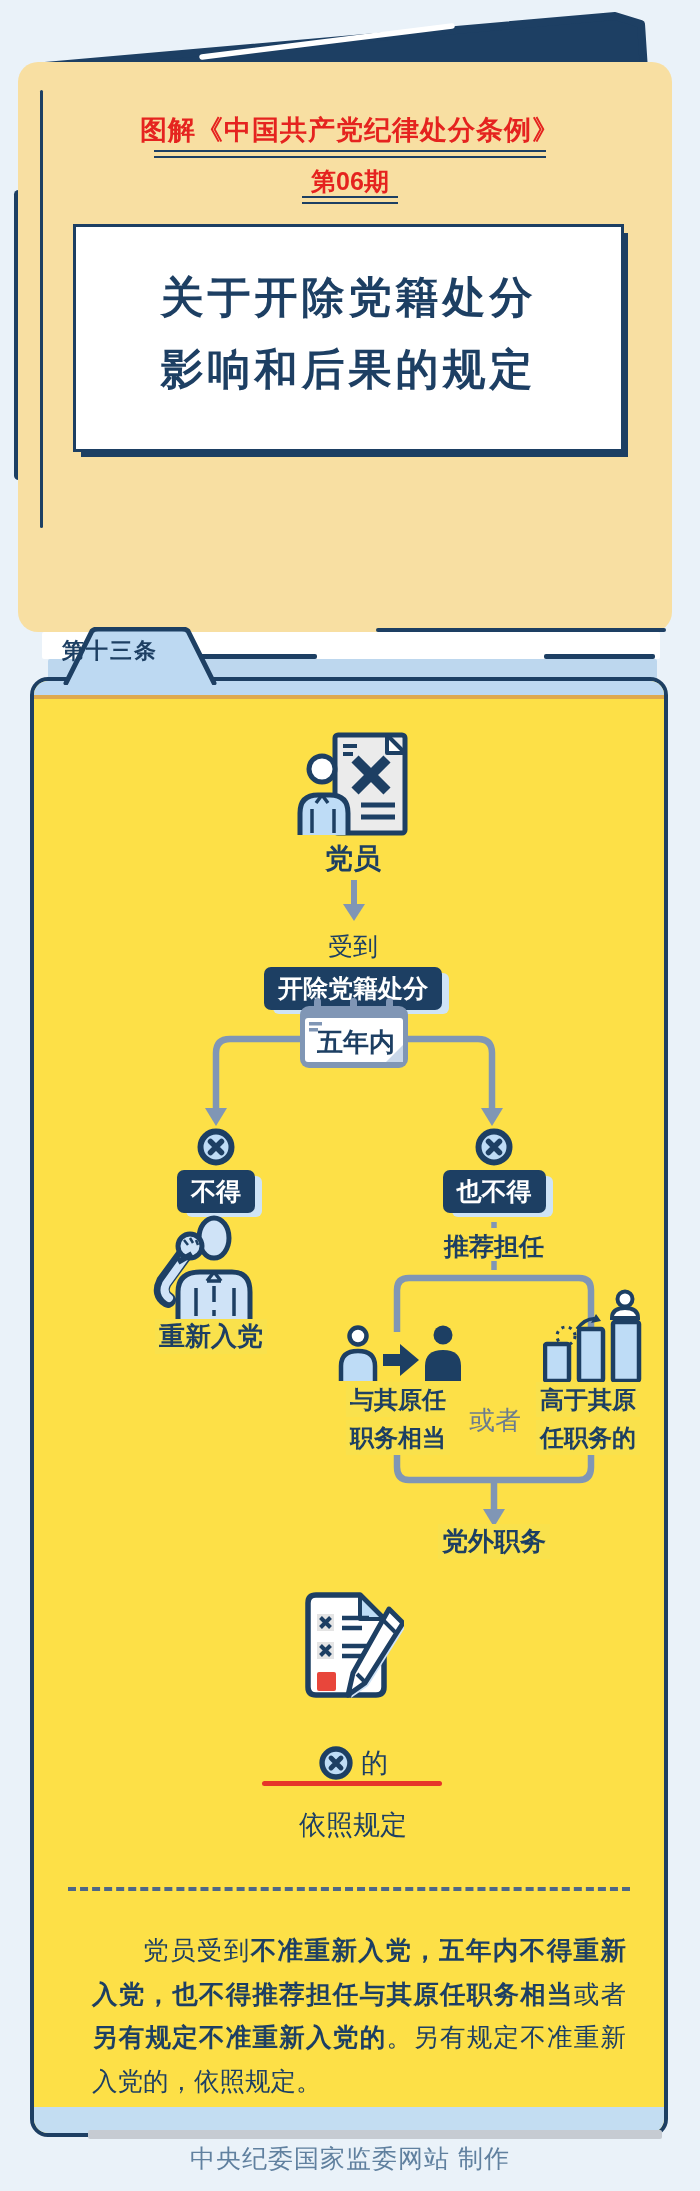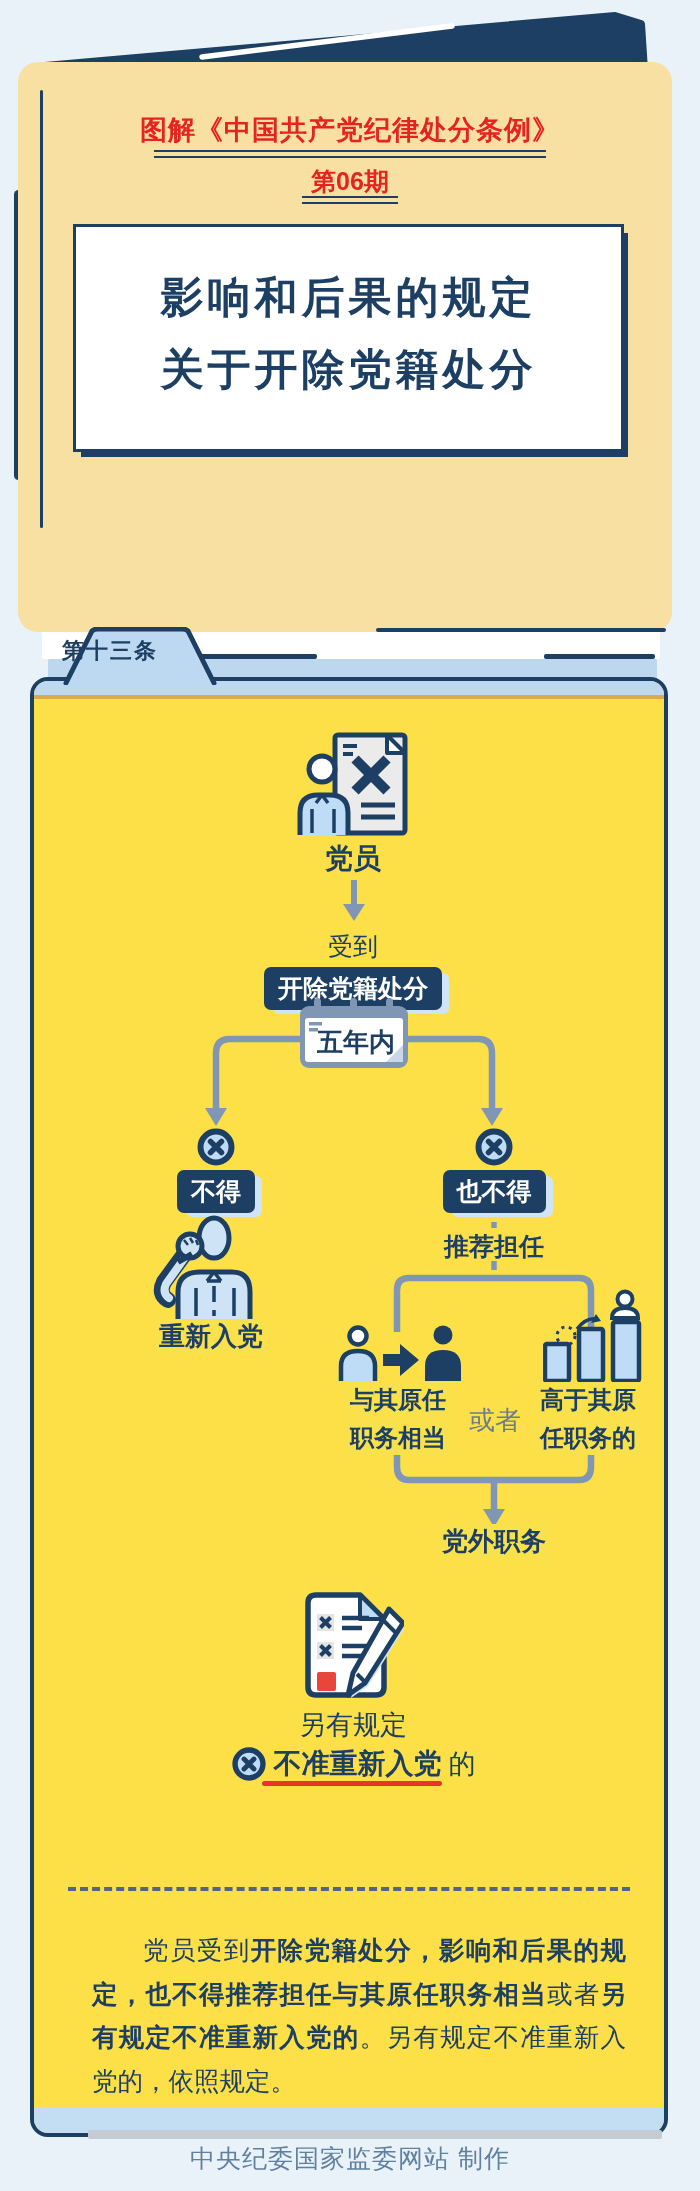--- a/index.html
+++ b/index.html
@@ -55,22 +55,22 @@
   <div class="yellow-card">
     <div class="vline" style="left:22px;top:28px"></div>
   </div>
   <div class="series">图解《中国共产党纪律处分条例》</div>
   <div class="dbl" style="top:150px;width:392px"></div>
   <div class="issue">第06期</div>
   <div class="dbl" style="top:196px;width:96px"></div>
 
   <div class="title-box">
     <div class="inner">
+      <div class="title-line">关于开除党籍处分</div>
       <div class="title-line">影响和后果的规定</div>
-      <div class="title-line">关于开除党籍处分</div>
     </div>
   </div>
 
   <div class="strip" style="left:376px;top:628px;width:290px;height:4px;background:var(--navy)"></div>
   <div class="strip" style="left:42px;top:632px;width:618px;height:27px;background:#ffffff"></div>
   <div class="strip" style="left:115px;top:654px;width:202px;height:5px;background:var(--navy)"></div>
   <div class="strip" style="left:544px;top:654px;width:111px;height:5px;background:var(--navy)"></div>
   <div class="strip" style="left:48px;top:659px;width:609px;height:20px;background:var(--stripblue)"></div>
   <div class="strip" style="left:88px;top:679px;width:567px;height:9px;background:var(--stripgray)"></div>
   <div class="strip" style="left:500px;top:679px;width:152px;height:4px;background:#35507a"></div>
@@ -203,36 +203,35 @@
       <path d="M38,29 h27 M38,39 h20" stroke="#1d3f63" stroke-width="4.5"></path>
       <rect x="13" y="53" width="17" height="17" fill="#e4e4e4"></rect>
       <path d="M16.5,56.5 l10,10 M26.5,56.5 l-10,10" stroke="#1d3f63" stroke-width="4"></path>
       <path d="M38,57 h27 M38,67 h20" stroke="#1d3f63" stroke-width="4.5"></path>
       <rect x="13" y="83" width="19" height="19" rx="2" fill="#e8463b"></rect>
       <path d="M85,20 L99,34 L61,94 L44,106 L49,84 Z" fill="#cfe3f7" transform="translate(3,3)"></path>
       <path d="M85,20 L99,34 L61,94 L44,106 L49,84 Z" fill="#ffffff" stroke="#1d3f63" stroke-width="5" stroke-linejoin="round"></path>
       <path d="M79,31 L91,43 M53,85 L60,92" stroke="#1d3f63" stroke-width="4"></path>
     </svg>
 
-    <div class="flow-label ctr" style="left:0;top:1026px;width:638px;font-size:27px">另有规定</div>
 
     <div class="abs" style="left:0;top:1064px;width:638px;display:flex;justify-content:center;align-items:center;gap:7px">
       <svg width="36" height="36" viewBox="0 0 40 40">
         <circle cx="20" cy="20" r="15.5" fill="#bedcf6" stroke="#1d3f63" stroke-width="6"></circle>
         <path d="M14.5,14.5 L25.5,25.5 M25.5,14.5 L14.5,25.5" stroke="#1d3f63" stroke-width="5.5" stroke-linecap="round"></path>
       </svg>
-      <span class="navytxt b8" style="font-size:28px">不准重新入党</span>
         <span class="navytxt" style="font-size:27px">的</span>
     </div>
     <div class="redline" style="left:228px;top:1100px;width:180px;height:5px"></div>
 
+    <div class="flow-label ctr" style="left:0;top:1126px;width:638px;font-size:27px">依照规定</div>
 
     <div class="dashdiv" style="top:1206px"></div>
 
-    <div class="summary"><span>党员受到</span><span class="b8">开除党籍处分，影响和后果的规定，也不得推荐担任与其原任职务相当</span><span>或者</span><span class="b8">另有规定不准重新入党的</span><span>。另有规定不准重新入党的，依照规定。</span></div>
+    <div class="summary"><span>党员受到</span><span class="b8">不准重新入党，五年内不得重新入党，也不得推荐担任与其原任职务相当</span><span>或者</span><span class="b8">另有规定不准重新入党的</span><span>。另有规定不准重新入党的，依照规定。</span></div>
 
     <div class="card-foot"></div>
   </div>
 
   <svg class="abs" style="left:62px;top:627px" width="156" height="58" viewBox="0 0 156 58">
     <path d="M4,56 L30,4 Q32,2 36,2 H120 Q124,2 126,4 L152,56 Z" fill="#bdd9f2"></path>
     <path d="M4,56 L30,4 Q32,2 36,2 H120 Q124,2 126,4 L152,56" fill="none" stroke="#1d3f63" stroke-width="5" stroke-linejoin="round" stroke-linecap="round"></path>
   </svg>
   <div class="tabtxt">第十三条</div>
 

